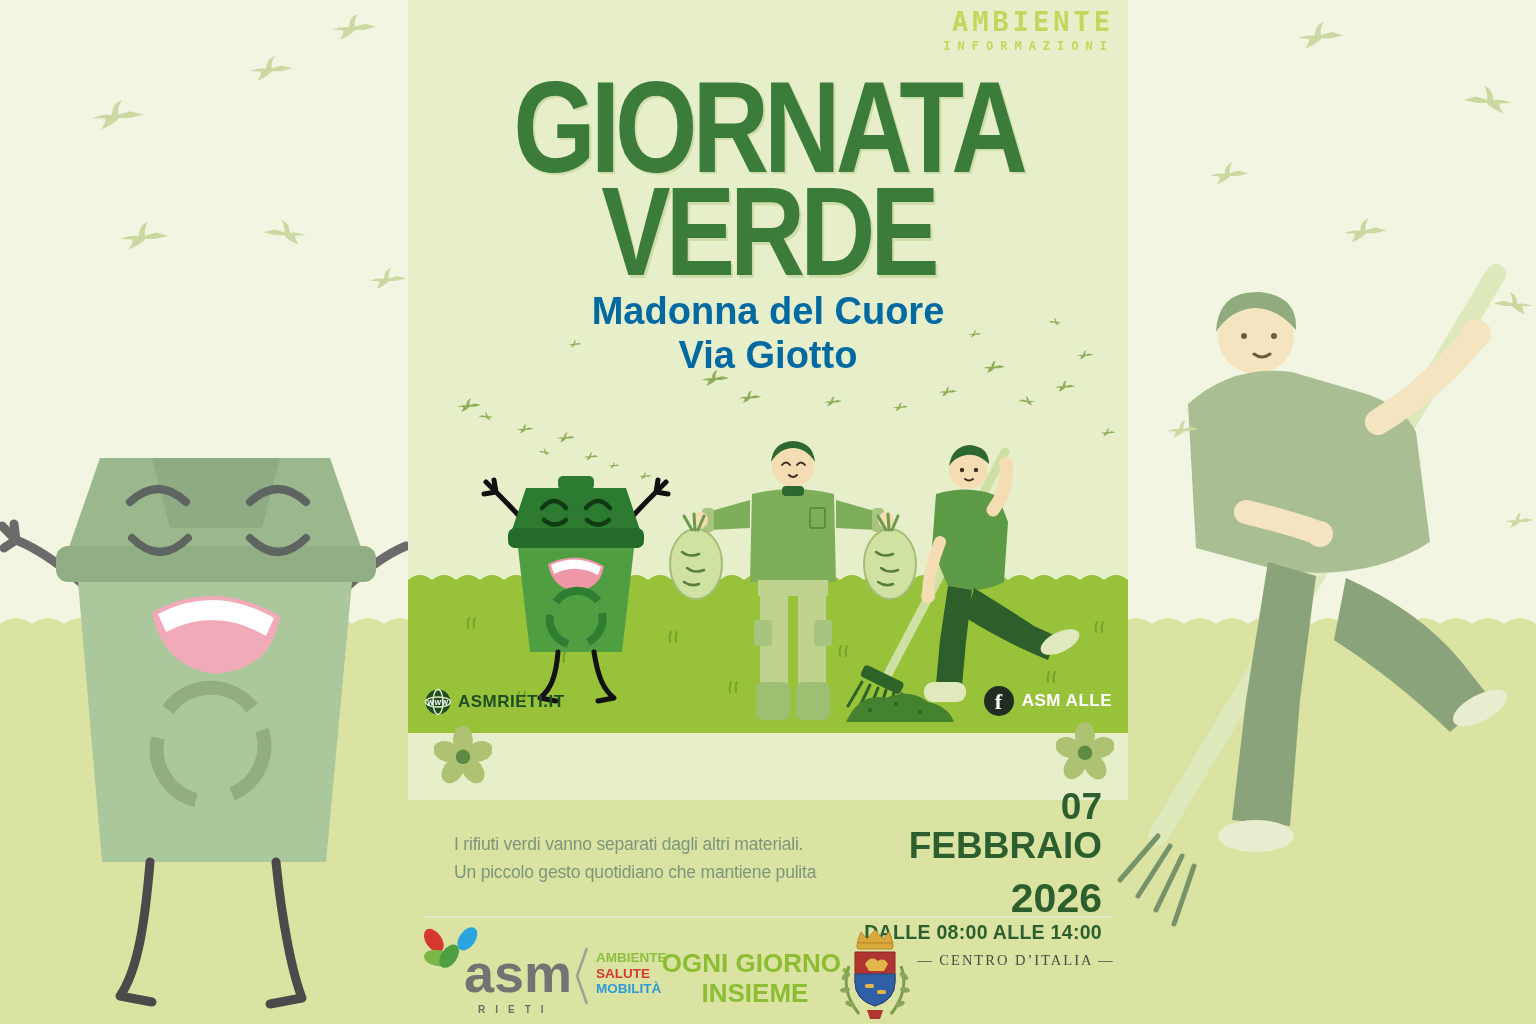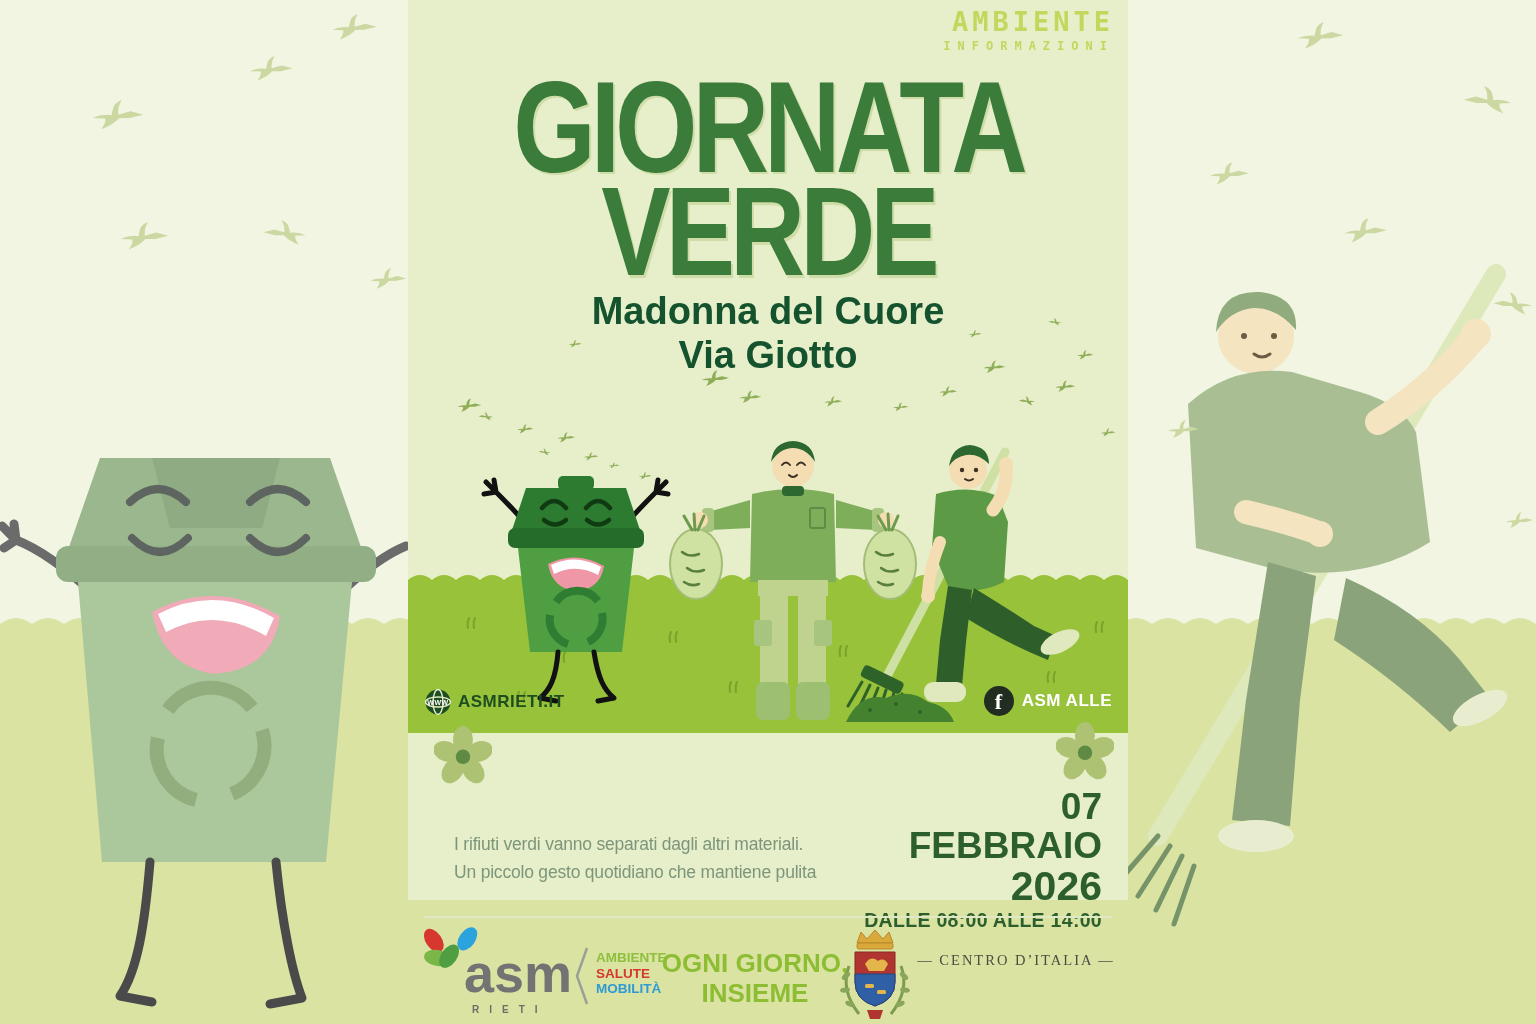--- a/index.html
+++ b/index.html
@@ -8,34 +8,34 @@
   .abs{position:absolute;}
   svg{display:block;}
 
   
   .bg-svg{left:0;top:0;}
   .bird{position:absolute;color:#8fae58;}
   .bird.faded{color:#ccd8a2;}
   .bird.flip{transform:scaleX(-1);}
 
   
-  .poster{left:408px;top:0;width:720px;height:900px;background:#e6eeca;}
+  .poster{left:408px;top:0;width:720px;height:800px;background:#e6eeca;}
 
   .brand{right:14px;top:8px;text-align:right;color:#c2d75c;
          font-family:"DejaVu Sans Mono",monospace;font-weight:bold;}
   .brand-top{font-size:27px;letter-spacing:4px;line-height:28px;}
   .brand-sub{font-size:12px;letter-spacing:7px;margin-top:3px;}
 
   .title{width:100%;text-align:center;font-weight:bold;color:#3b7c3a;
          letter-spacing:-5px;line-height:1;transform:scaleY(1.22);transform-origin:top center;
          text-shadow:2px 2px 0 rgba(186,208,138,.55);}
   .title1{top:62px;font-size:106px;}
   .title2{top:168px;font-size:104px;}
 
-  .subtitle{width:100%;text-align:center;font-weight:bold;color:#14532d;line-height:1;}
+  .subtitle{width:100%;text-align:center;font-weight:bold;color:#0369a1;line-height:1;}
   .sub1{top:292px;font-size:38px;}
   .sub2{top:336px;font-size:38px;}
 
   .scene{left:0;top:430px;}
 
   .site{left:16px;top:688px;display:flex;align-items:center;gap:6px;
         color:#1e4d20;font-weight:bold;font-size:17px;letter-spacing:.5px;}
   .fb{right:16px;top:686px;display:flex;align-items:center;gap:8px;
       color:#ffffff;font-weight:bold;font-size:17px;letter-spacing:.5px;}
   .fb-circle{width:30px;height:30px;border-radius:50%;background:#212d21;
@@ -44,31 +44,31 @@
                   font-weight:bold;font-size:22px;line-height:1;margin-top:2px;}
 
   .banner-flower{position:absolute;}
   .banner-text{top:737px;width:100%;text-align:center;font-size:31px;font-weight:bold;
                color:#2e6b33;letter-spacing:.5px;}
 
   .info{left:46px;top:830px;font-size:17.5px;color:#7d967b;line-height:28px;letter-spacing:-.2px;}
 
   .date{right:26px;top:788px;text-align:right;color:#2d5f2e;font-weight:bold;line-height:1;}
   .d-day{font-size:37px;margin-bottom:2px;}
-  .d-month{font-size:37px;margin-bottom:2px;}
+  .d-month{font-size:37px;margin-bottom:14px;}
   .d-year{font-size:41px;margin-bottom:4px;}
   .d-hours{font-size:19.5px;letter-spacing:.3px;}
 
   .divider{left:16px;width:688px;top:916px;height:2px;background:#dfe9c6;}
 
   
   .asm-logo{left:14px;top:924px;width:250px;height:96px;}
   .asm-word{position:absolute;left:42px;top:22px;font-size:54px;font-weight:bold;
             color:#737373;line-height:1;letter-spacing:0;}
-  .asm-rieti{position:absolute;left:50px;top:80px;font-size:10px;font-weight:bold;
+  .asm-rieti{position:absolute;left:56px;top:80px;font-size:10px;font-weight:bold;
              color:#6b6f68;letter-spacing:10px;}
   .asm-words{position:absolute;left:174px;top:26px;font-size:13.5px;font-weight:bold;line-height:15.5px;}
   .w-amb{color:#8dc03e;}
   .w-sal{color:#d6382e;}
   .w-mob{color:#2e9bd6;}
 
   .slogan{left:237px;width:220px;top:948px;text-align:center;color:#8cbd33;
           font-weight:bold;font-size:26px;line-height:30px;}
 
   .crest{left:430px;top:926px;}

